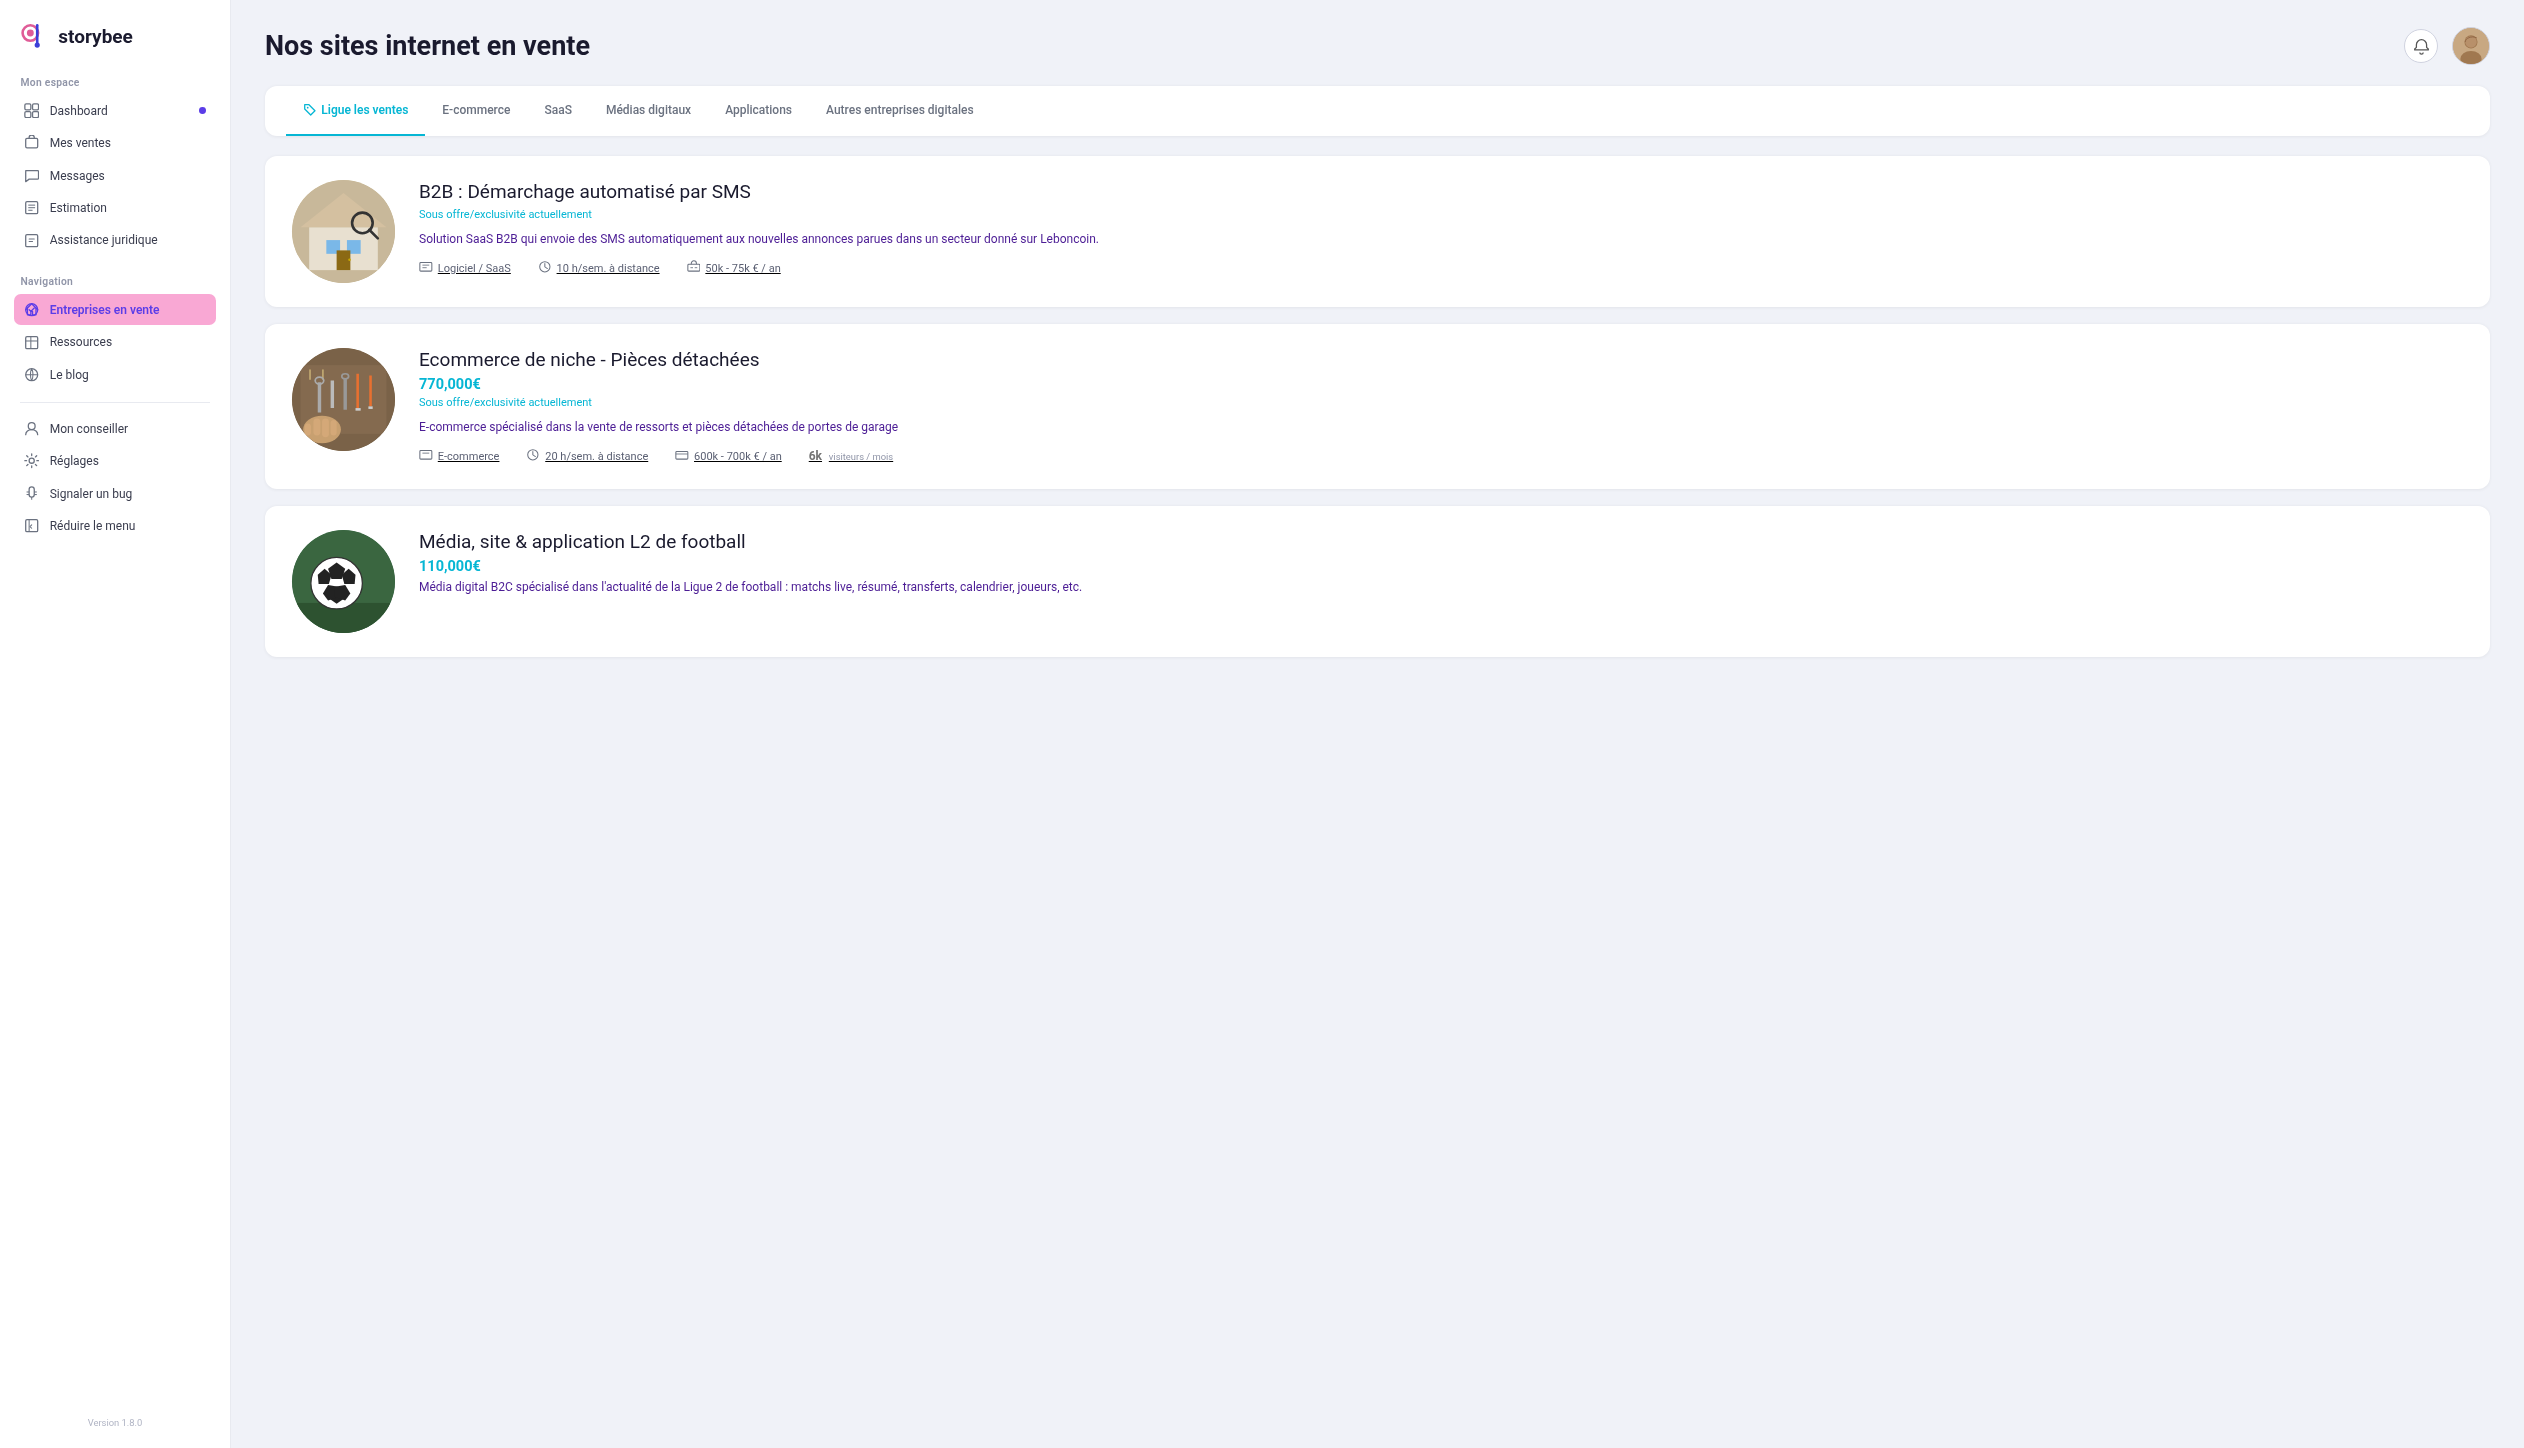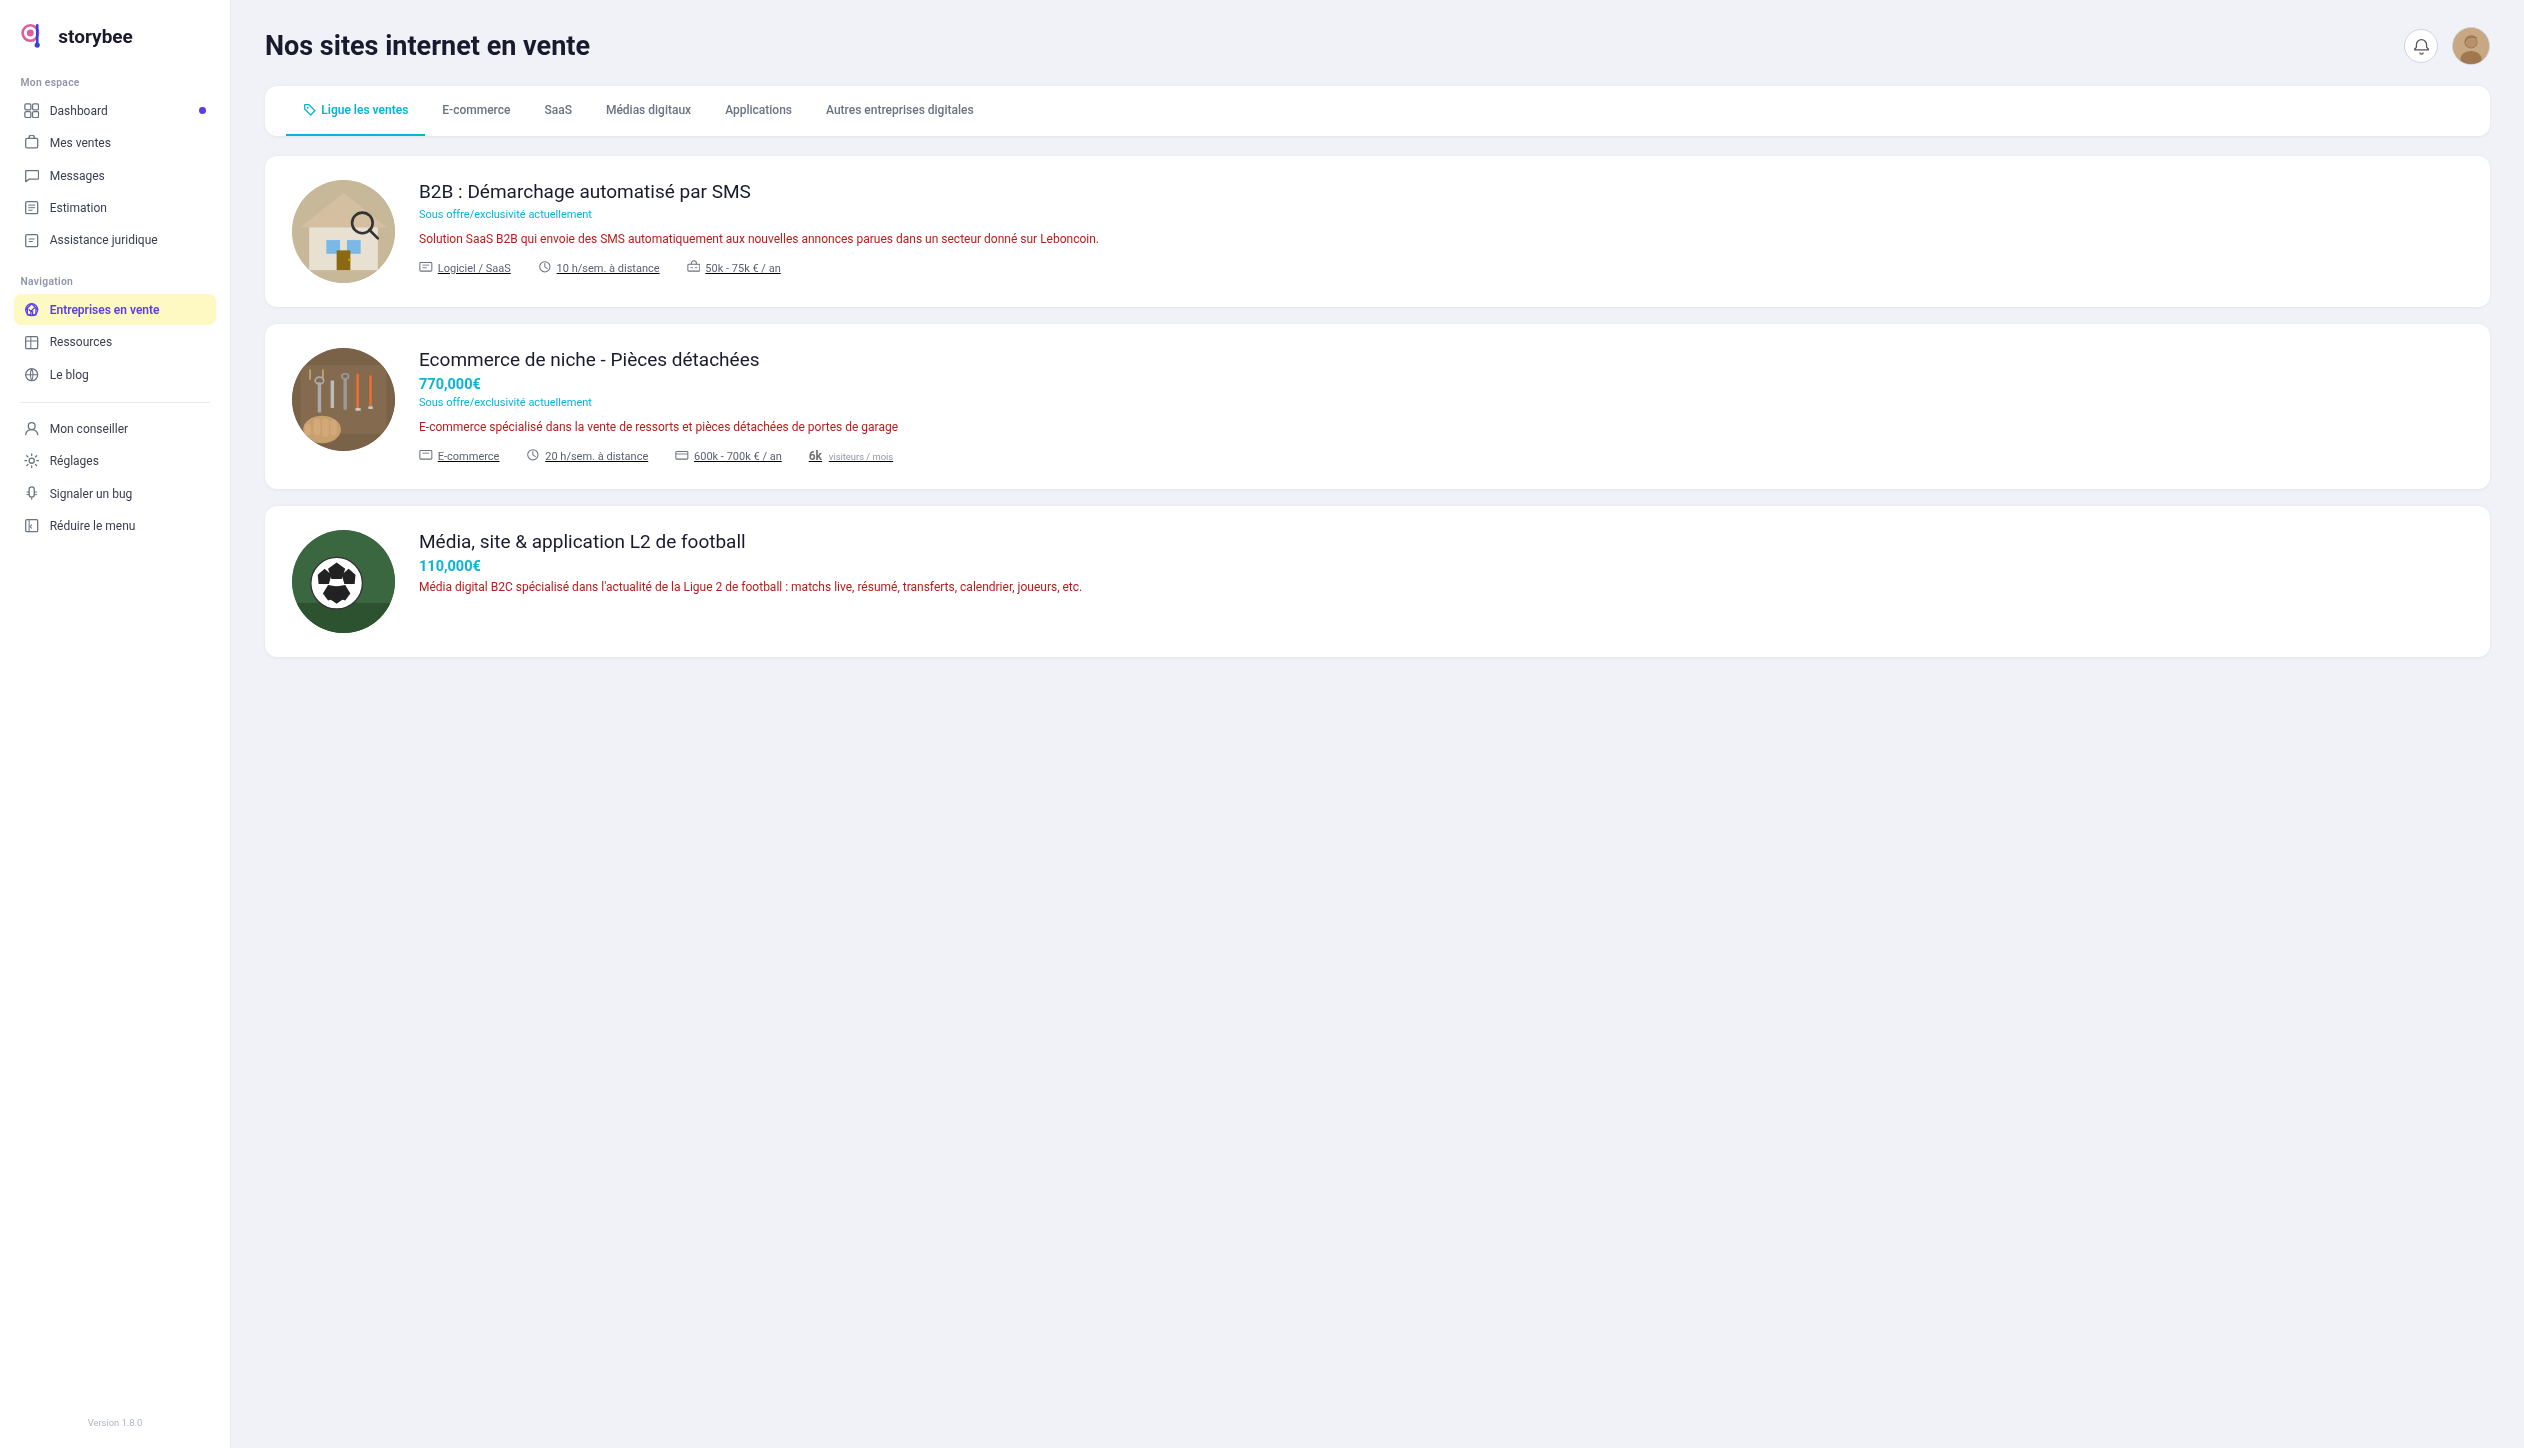--- a/index.html
+++ b/index.html
@@ -48,21 +48,21 @@
       gap: 10.3px;
       padding: 7.7px 10.3px;
       border-radius: 6.8px;
       cursor: pointer;
       font-size: 12px;
       color: #3a3d4e;
       margin-bottom: 1.7px;
       position: relative;
     }
     .nav-item.active {
-      background: #fef9c3;
+      background: #f9a8d4;
       color: #5b3de8;
       font-weight: 600;
     }
     .nav-item .dot {
       width: 6.8px;
       height: 6.8px;
       background: #5b3de8;
       border-radius: 50%;
       position: absolute;
       right: 10.3px;
@@ -203,21 +203,21 @@
       color: #06b6d4;
       margin-bottom: 3.4px;
     }
     .listing-status {
       font-size: 11px;
       color: #06b6d4;
       margin-bottom: 8.6px;
     }
     .listing-desc {
       font-size: 12px;
-      color: #b91c1c;
+      color: #4c1d95;
       line-height: 1.5;
       margin-bottom: 12px;
     }
     .listing-meta {
       display: flex;
       align-items: center;
       gap: 27px;
       flex-wrap: wrap;
       text-decoration: underline;
     }

